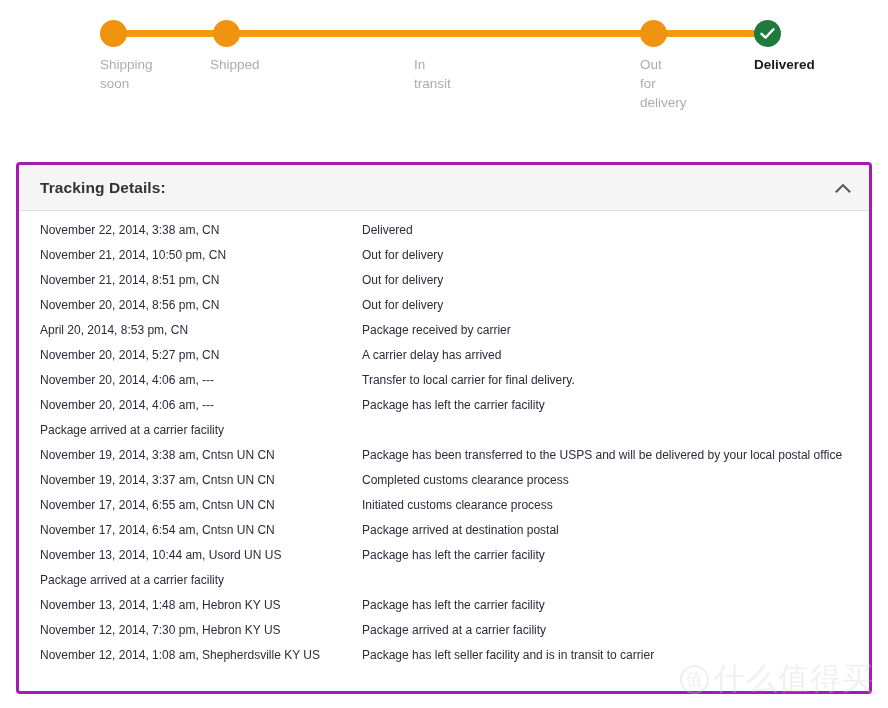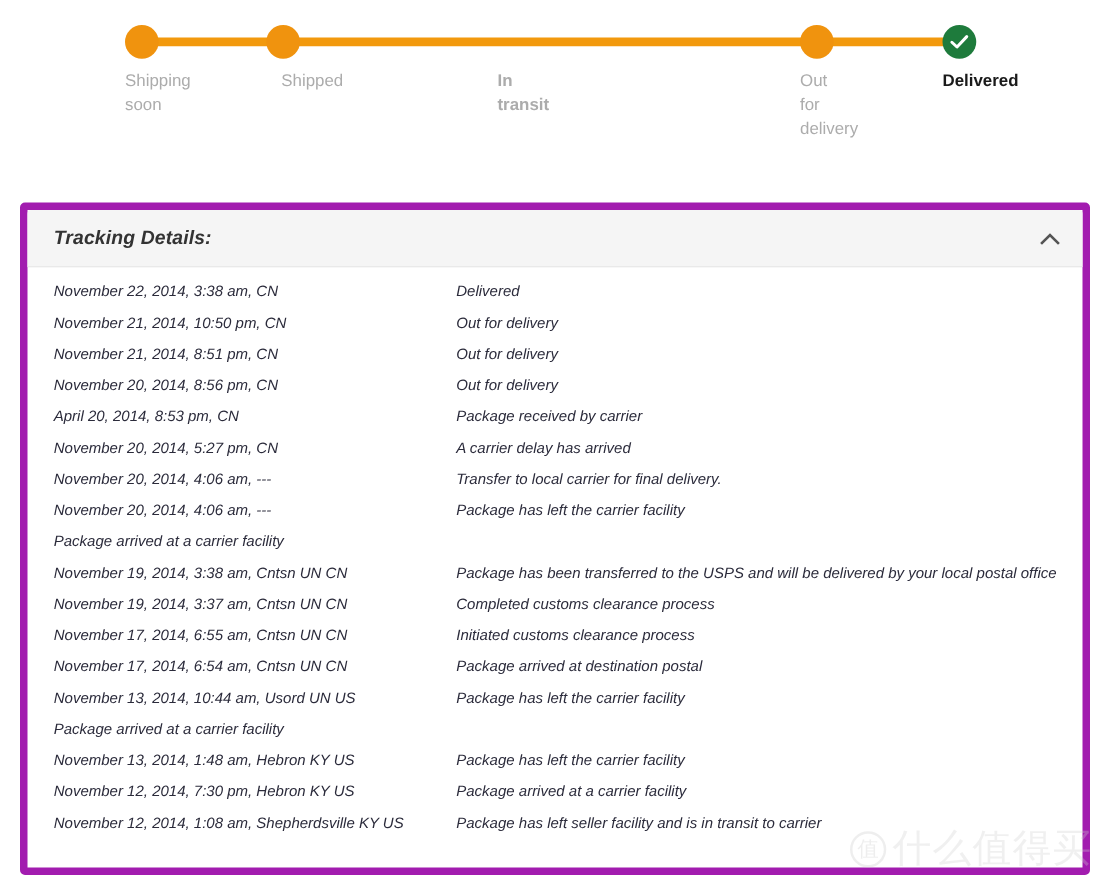--- a/index.html
+++ b/index.html
@@ -55,23 +55,22 @@
     font-weight: bold;
   }
 
   
   #panel {
     position: absolute;
     left: 16px;
     top: 162px;
     width: 856px;
     background: #ffffff;
-    border: 6px solid #a21caf;
+    border: 3px solid #a21caf;
     border-radius: 4px;
-    font-style: italic;
   }
   #panel-header {
     position: relative;
     height: 46px;
     background: #F5F5F5;
     border-bottom: 1px solid #e0e0e0;
     border-radius: 3px 3px 0 0;
     display: flex;
     align-items: center;
     padding: 0 16px 0 21px;
@@ -141,22 +140,22 @@
 </head>
 <body>
 
 <div id="tracker">
   <div id="tracker-bar" style="background: rgb(242, 153, 13);"></div>
   <div id="tracker-nodes">
       <div class="node done" style="left: 73px; background: rgb(240, 147, 14);"></div>
       <div class="stage-label" style="left: 73px;">Shipping
 soon</div>
       <div class="node done" style="left: 186px; background: rgb(240, 147, 14);"></div>
-      <div class="stage-label" style="left: 198px;">Shipped</div>
-      <div class="stage-label" style="left: 371px; font-weight: bold;">In
+      <div class="stage-label" style="left: 183px;">Shipped</div>
+      <div class="stage-label" style="left: 387px;">In
 transit</div>
       <div class="node done" style="left: 613px; background: rgb(240, 147, 14);"></div>
       <div class="stage-label" style="left: 613px;">Out
 for
 delivery</div>
       <div class="node final" style="left: 727px; background: rgb(30, 123, 60);">
         <svg class="check" viewBox="0 0 27 27">
           <path d="M7.5 13.8 L11.6 17.6 L19.4 9.3" fill="none" stroke="#ffffff" stroke-width="2.4" stroke-linecap="round" stroke-linejoin="round"></path>
         </svg>
       </div>

